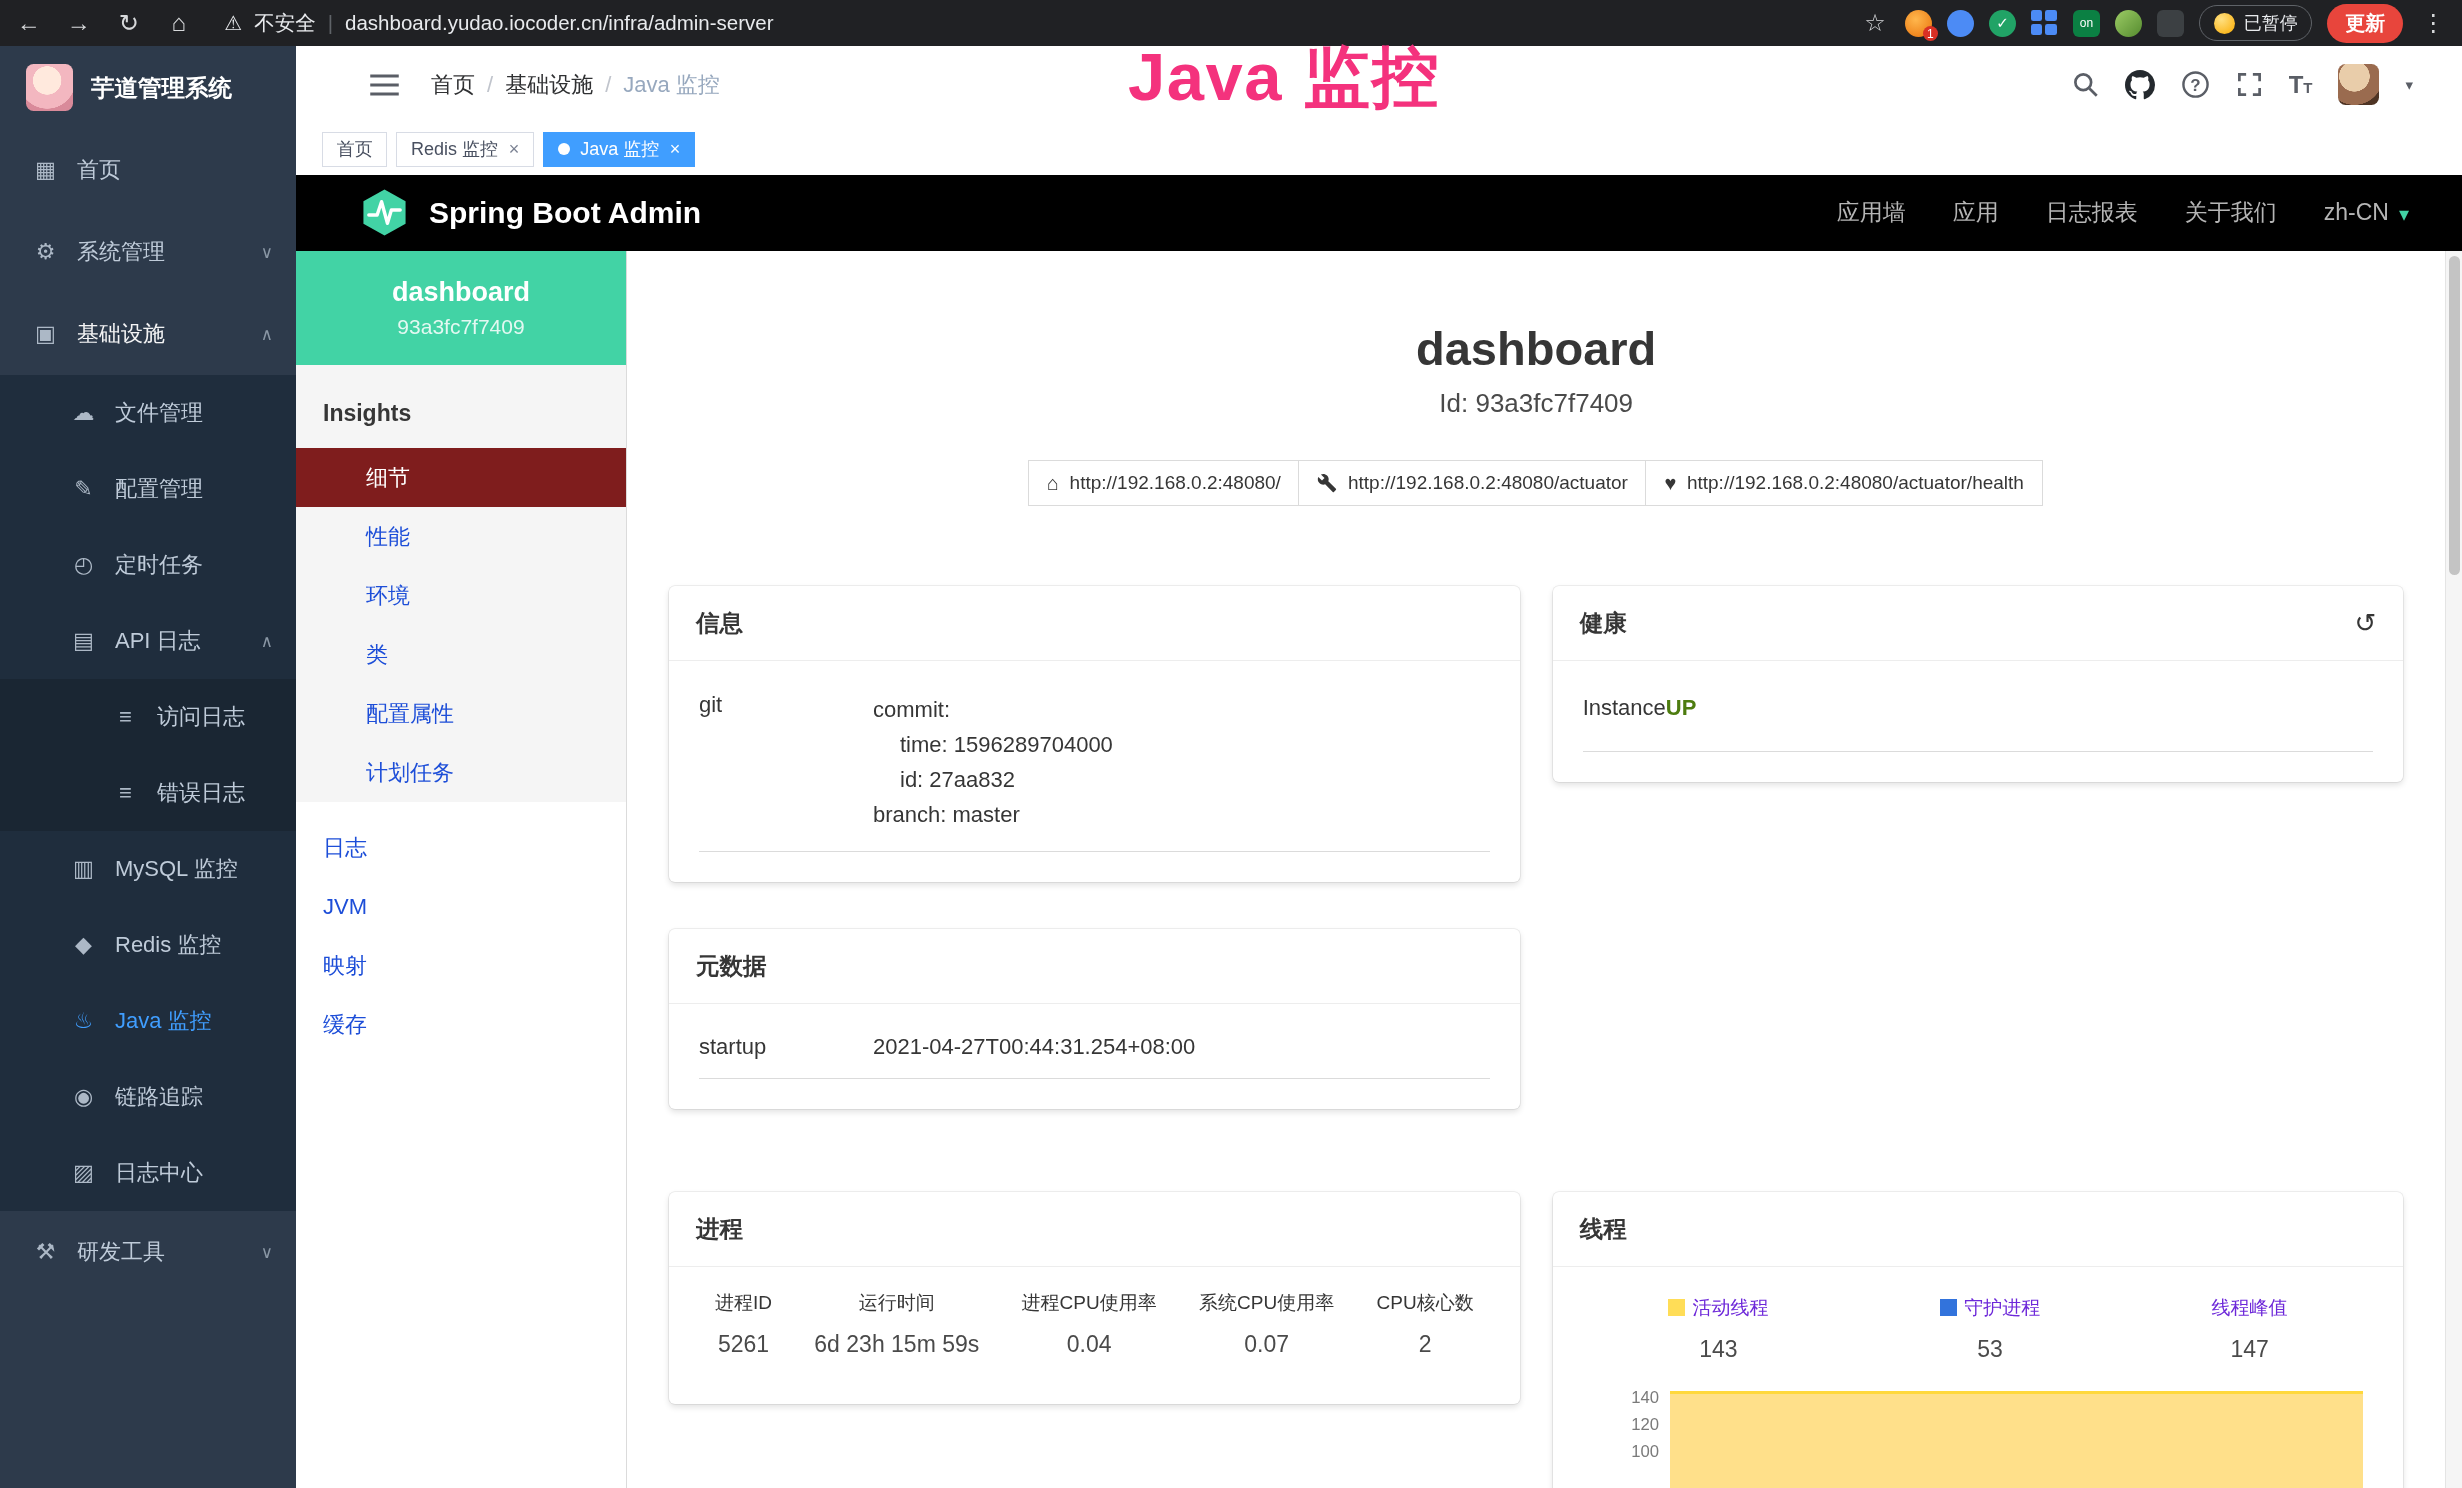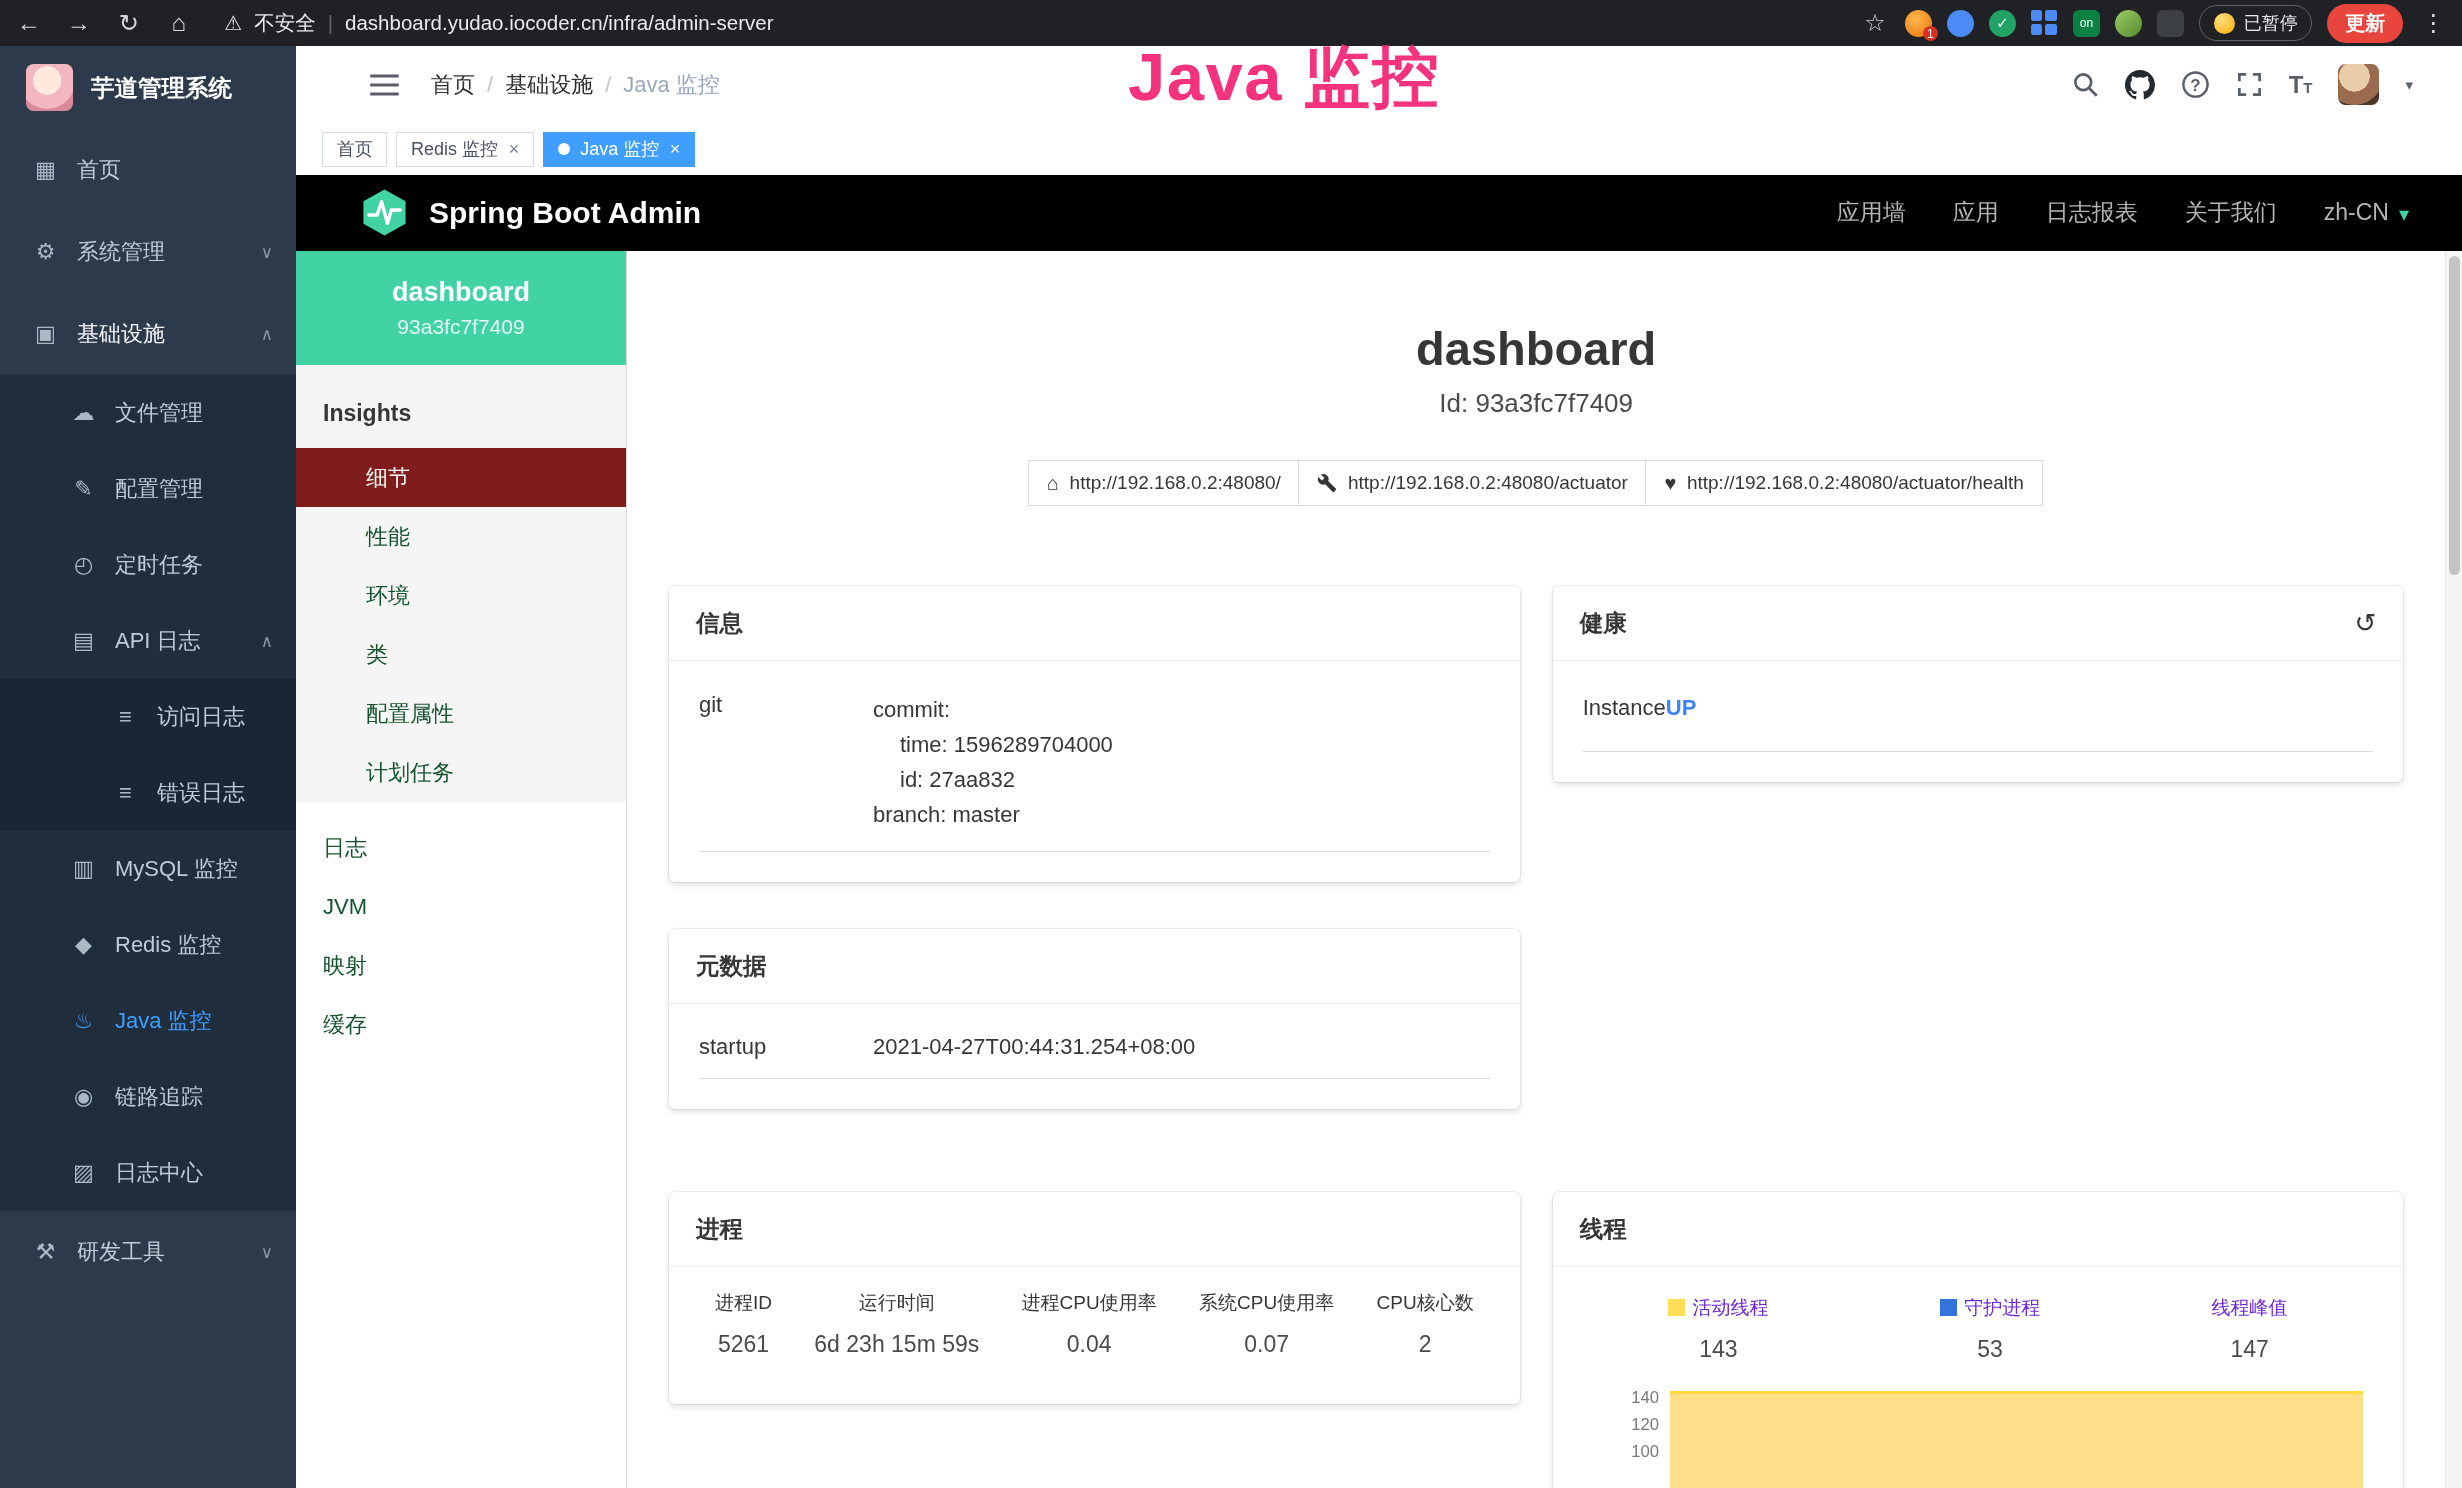--- a/index.html
+++ b/index.html
@@ -65,42 +65,42 @@
   .sba-nav .locale { display:flex; align-items:flex-end; gap:10px; }
   .sba-nav .locale .lc-caret { color:#42d3a5; font-size:20px; }
 
   
   #sba-sidebar { left:296px; top:251px; width:331px; bottom:0; background:#fff; border-right:1.5px solid #dbdbdb; z-index:2; }
   .instance-block { height:114px; background:#42d3a5; color:#fff; display:flex; flex-direction:column; align-items:center; justify-content:center; gap:7.6px; cursor:pointer; }
   .instance-name { font-size:27px; font-weight:700; }
   .instance-id { font-size:21px; opacity:.85; }
   .sba-group { background:#f5f5f5; }
   .sba-group-header { font-size:23px; font-weight:700; color:#363636; padding:35px 0 21px 27px; }
-  .sba-item { height:59px; display:flex; align-items:center; padding-left:70px; font-size:22px; color:#14532d; cursor:pointer; }
+  .sba-item { height:59px; display:flex; align-items:center; padding-left:70px; font-size:22px; color:#1d4ed8; cursor:pointer; }
   .sba-item.active { background:#7f1d1d; color:#fff; }
   .sba-item.outer { padding-left:27px; }
   .outer-list { margin-top:16.7px; }
 
   
   #sba-main { left:627px; top:251px; right:16.7px; bottom:0; background:#fff; overflow:hidden; z-index:2; }
   .main-title { margin-top:70px; text-align:center; font-size:47px; font-weight:600; color:#363636; }
   .main-id { margin-top:12px; text-align:center; font-size:26px; color:#4a4a4a; }
   .links-row { margin-top:41px; display:flex; justify-content:center; }
   .link-chip { display:inline-flex; align-items:center; gap:10.6px; border:1.5px solid #dbdbdb; background:#fff; padding:10.6px 18px; font-size:19px; color:#363636; margin-left:-1.5px; cursor:pointer; }
   .link-chip .li { font-size:20px; }
   .cards { margin:80px 42px 0; display:grid; grid-template-columns:1fr 1fr; column-gap:33px; row-gap:47px; align-items:start; }
   .card { background:#fff; border-radius:6px; box-shadow:0 3px 6px rgba(10,10,10,.12), 0 0 0 0.8px rgba(10,10,10,.08); }
   .card-header { display:flex; justify-content:space-between; align-items:center; padding:21px 27px; border-bottom:1.5px solid #ededed; font-size:23.5px; font-weight:700; color:#363636; }
   .hist-icon { font-size:26px; color:#363636; cursor:pointer; font-weight:400; }
   .card-body { padding:7.6px 30px 30px; }
   .kv-row { display:grid; grid-template-columns:174px 1fr; padding:23px 0 18px; border-bottom:1.5px solid #dbdbdb; font-size:22px; color:#363636; }
   .vlines div { line-height:1.6; }
   .vlines .ind { padding-left:27px; }
   .health-row { display:flex; justify-content:flex-start; padding:26px 0 30px; border-bottom:1.5px solid #dbdbdb; font-size:22px; color:#363636; }
-  .up { color:#3b82f6; font-weight:700; }
+  .up { color:#4d7c0f; font-weight:700; }
   .mt { margin-top:36px; }
   .proc-body { display:flex; justify-content:space-between; padding:23px 46px 46px; text-align:center; }
   .proc-h { font-size:19px; color:#363636; }
   .proc-v { font-size:23px; color:#4a4a4a; margin-top:15px; }
   .legend { display:flex; justify-content:space-around; padding-top:20px; }
   .lg { text-align:center; }
   .lg-top { font-size:19px; color:#6d28d9; display:flex; align-items:center; gap:7.6px; justify-content:center; }
   .sq { width:16.7px; height:16.7px; display:inline-block; }
   .sq-yellow { background:#ffdd57; }
   .sq-blue { background:#3273dc; }

